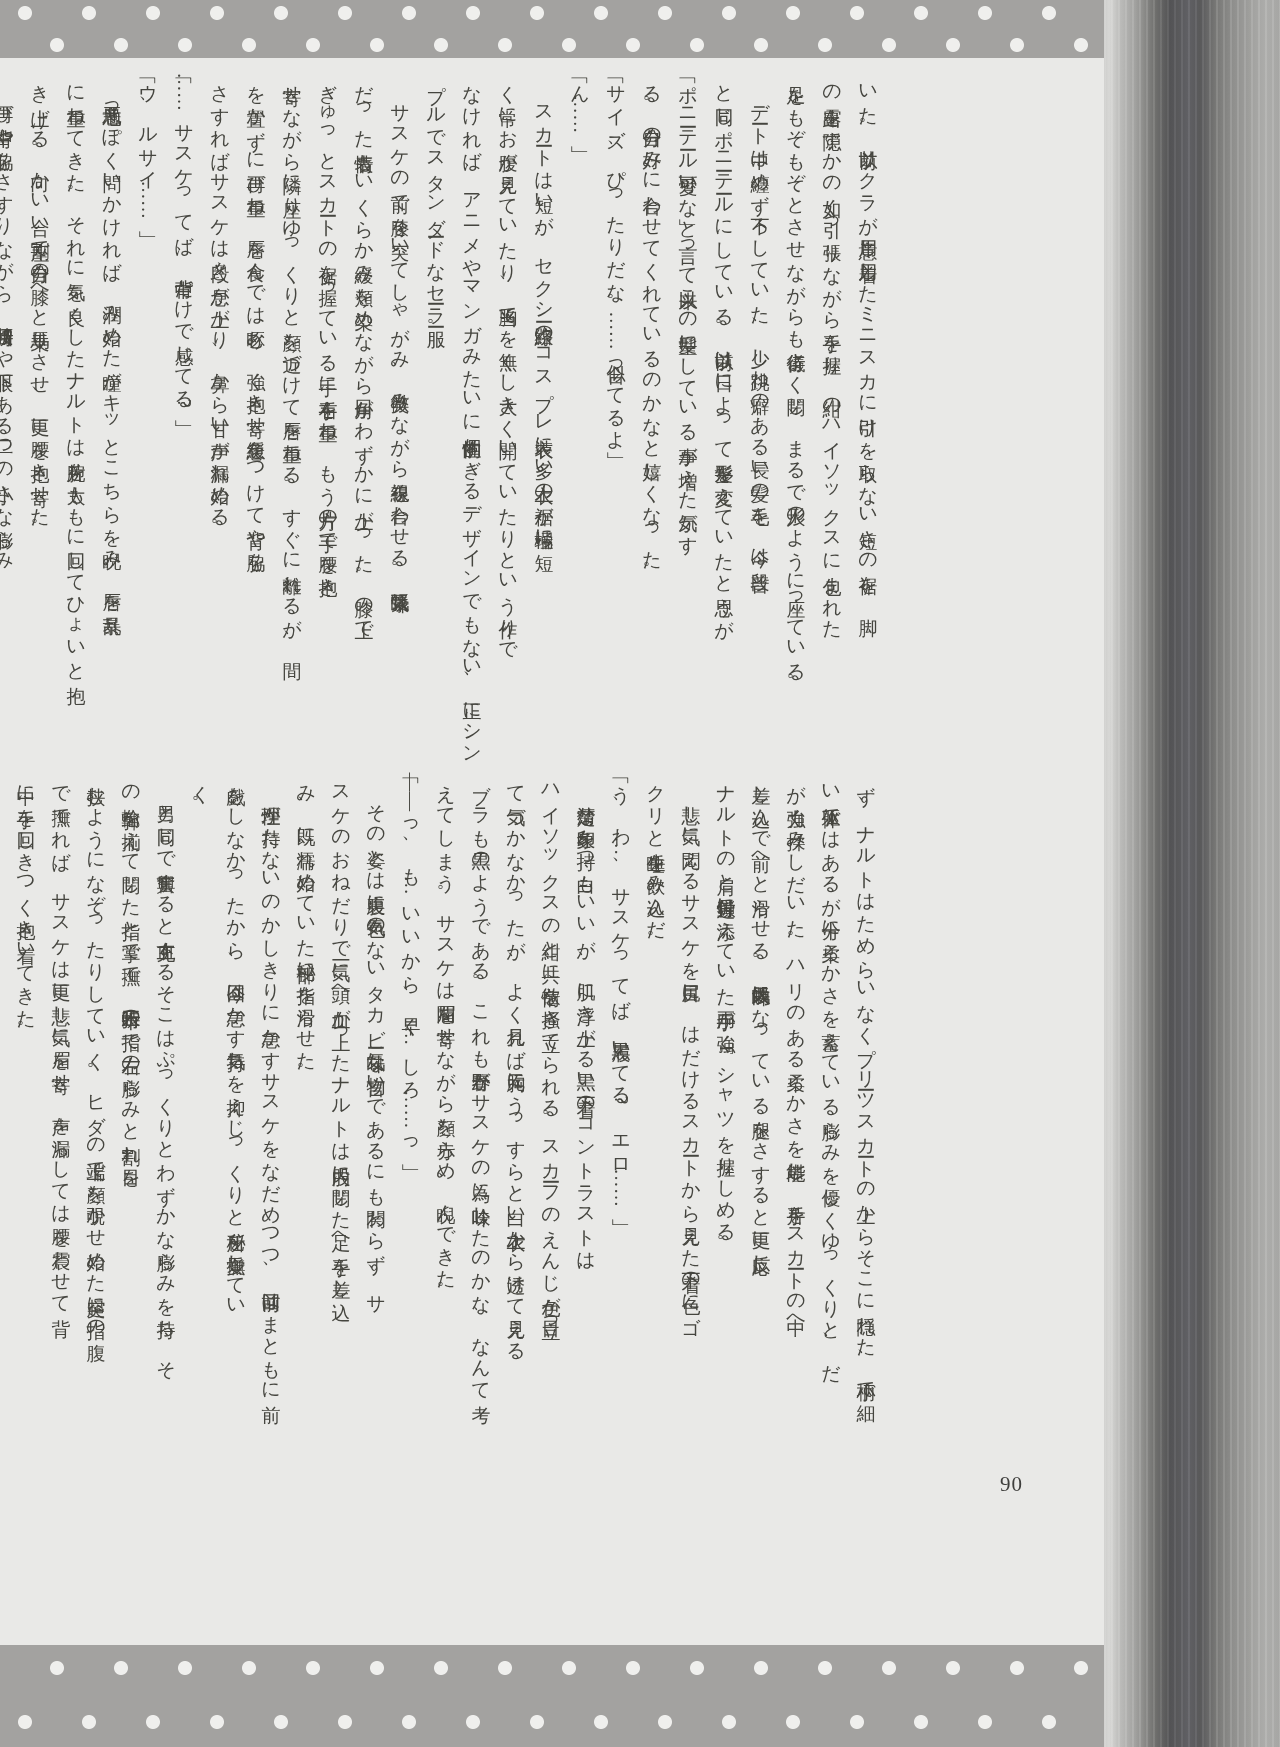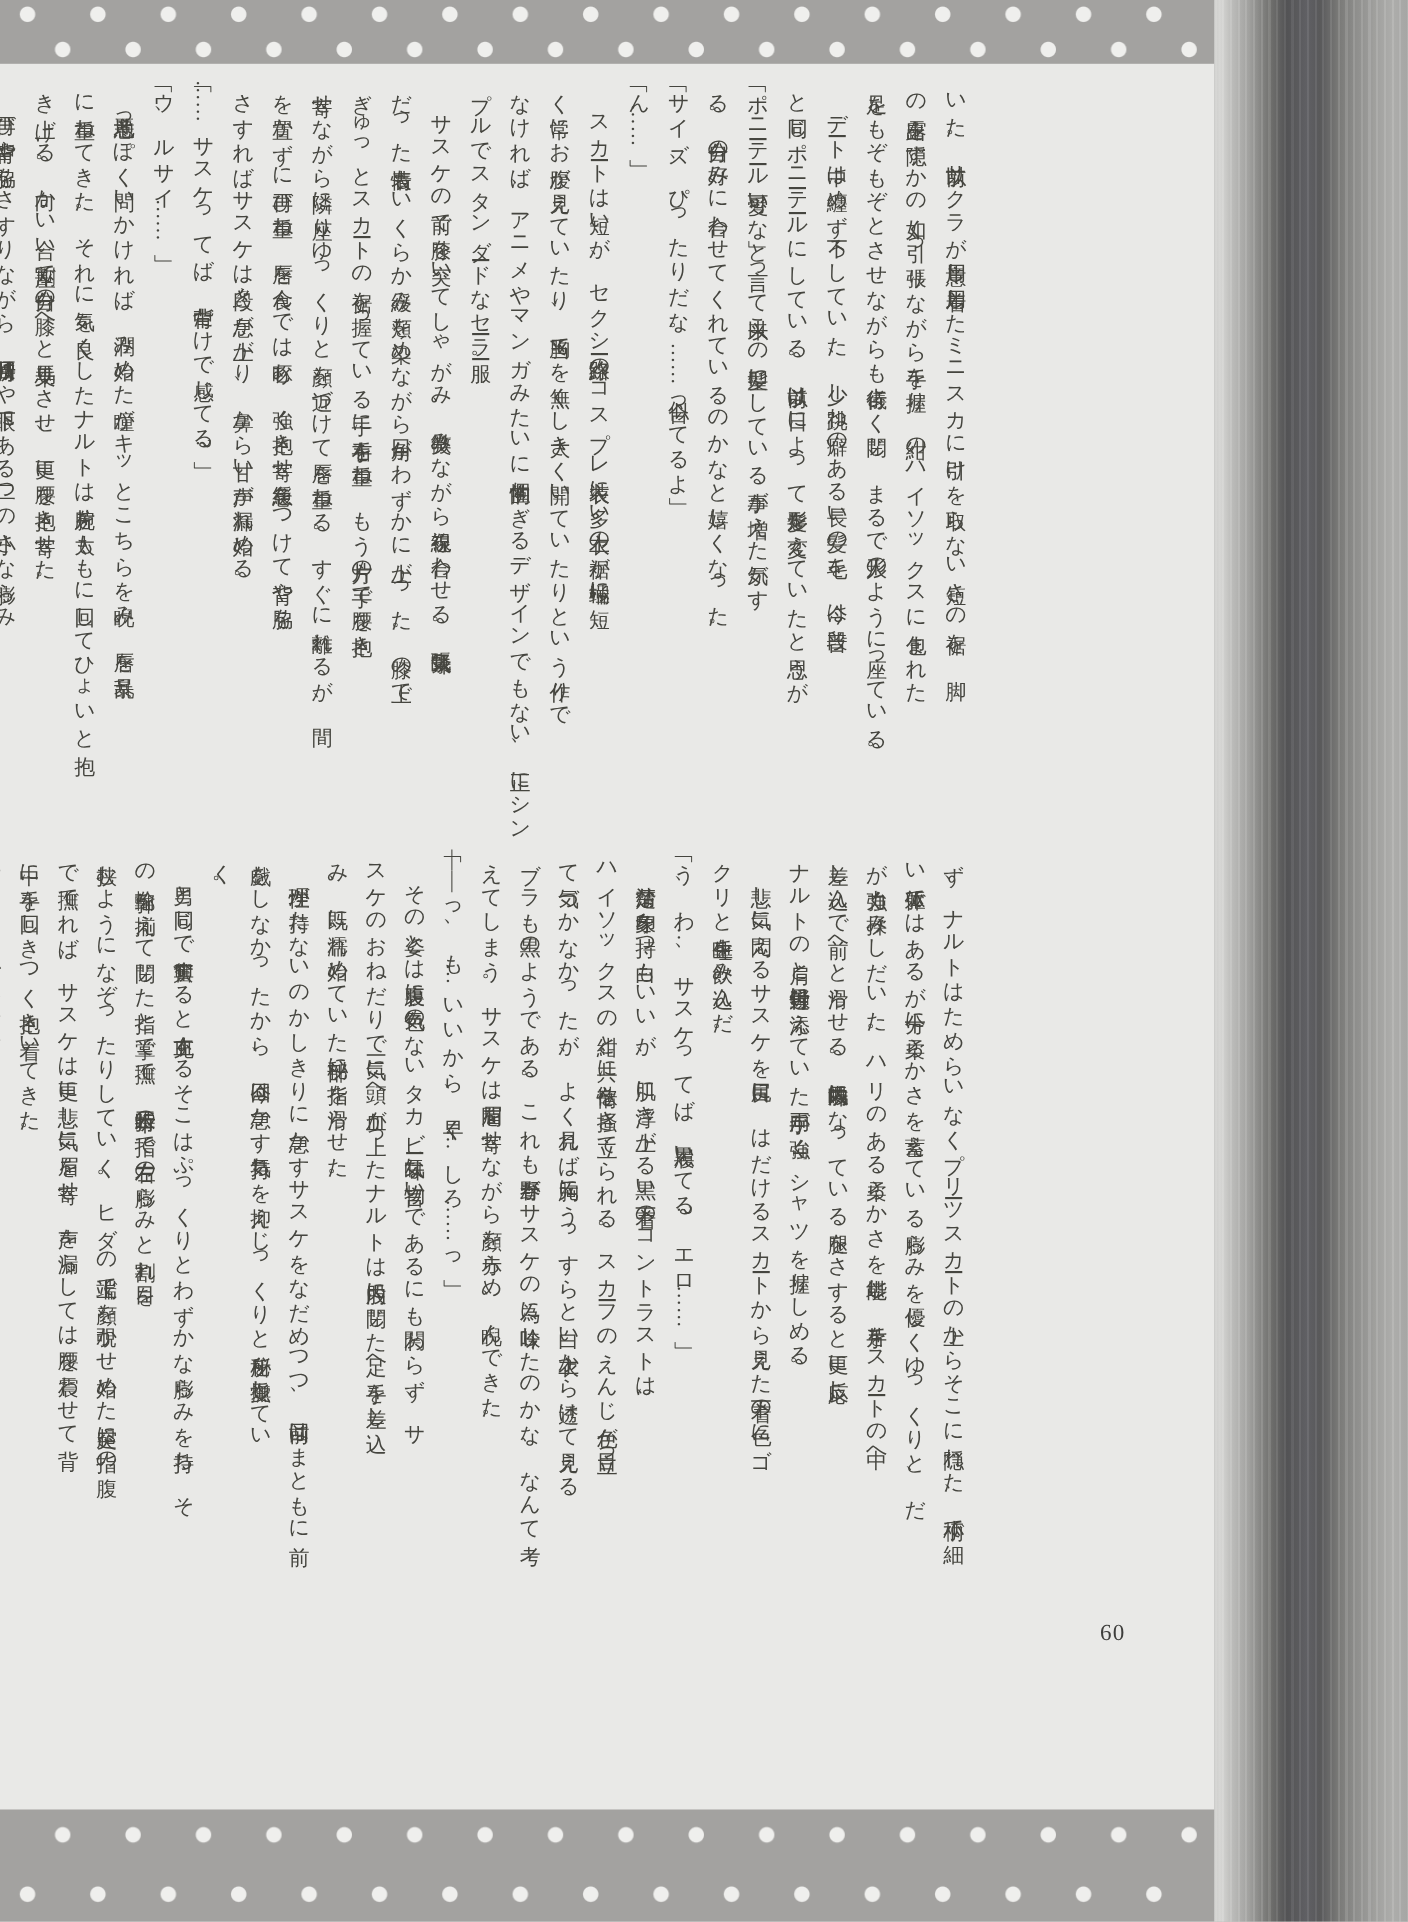--- a/index.html
+++ b/index.html
@@ -120,18 +120,18 @@
       <div class="vline">戯をしなかったから、今回は急かす気持ちを抑えじっくりと秘所を愛撫してい</div>
       <div class="vline">く。</div>
       <div class="vline">　男と同じで興奮すると充血するそこはぷっくりとわずかな膨らみを持ち、そ</div>
       <div class="vline">の輪郭を揃えて閉じた指と掌で撫で、時折三本の指で左右の膨らみと割れ目を</div>
       <div class="vline">挟むようになぞったりしていく。ヒダの上端で顔を覗かせ始めた突起に指の腹</div>
       <div class="vline">で撫でれば、サスケは更に悲し気に眉を寄せ、声を漏らしては腰を震わせて背</div>
       <div class="vline">中に手を回しきつく抱き着いてきた。</div>
       <div class="vline">「サスケ、かわいい……」</div>
     </div>
 
-  <div class="page-number">60</div>
+  <div class="page-number">90</div>
 
   <div class="band band-bottom"></div>
 </div>
 
 <div class="book-edge"></div>
 
 </body></html>

